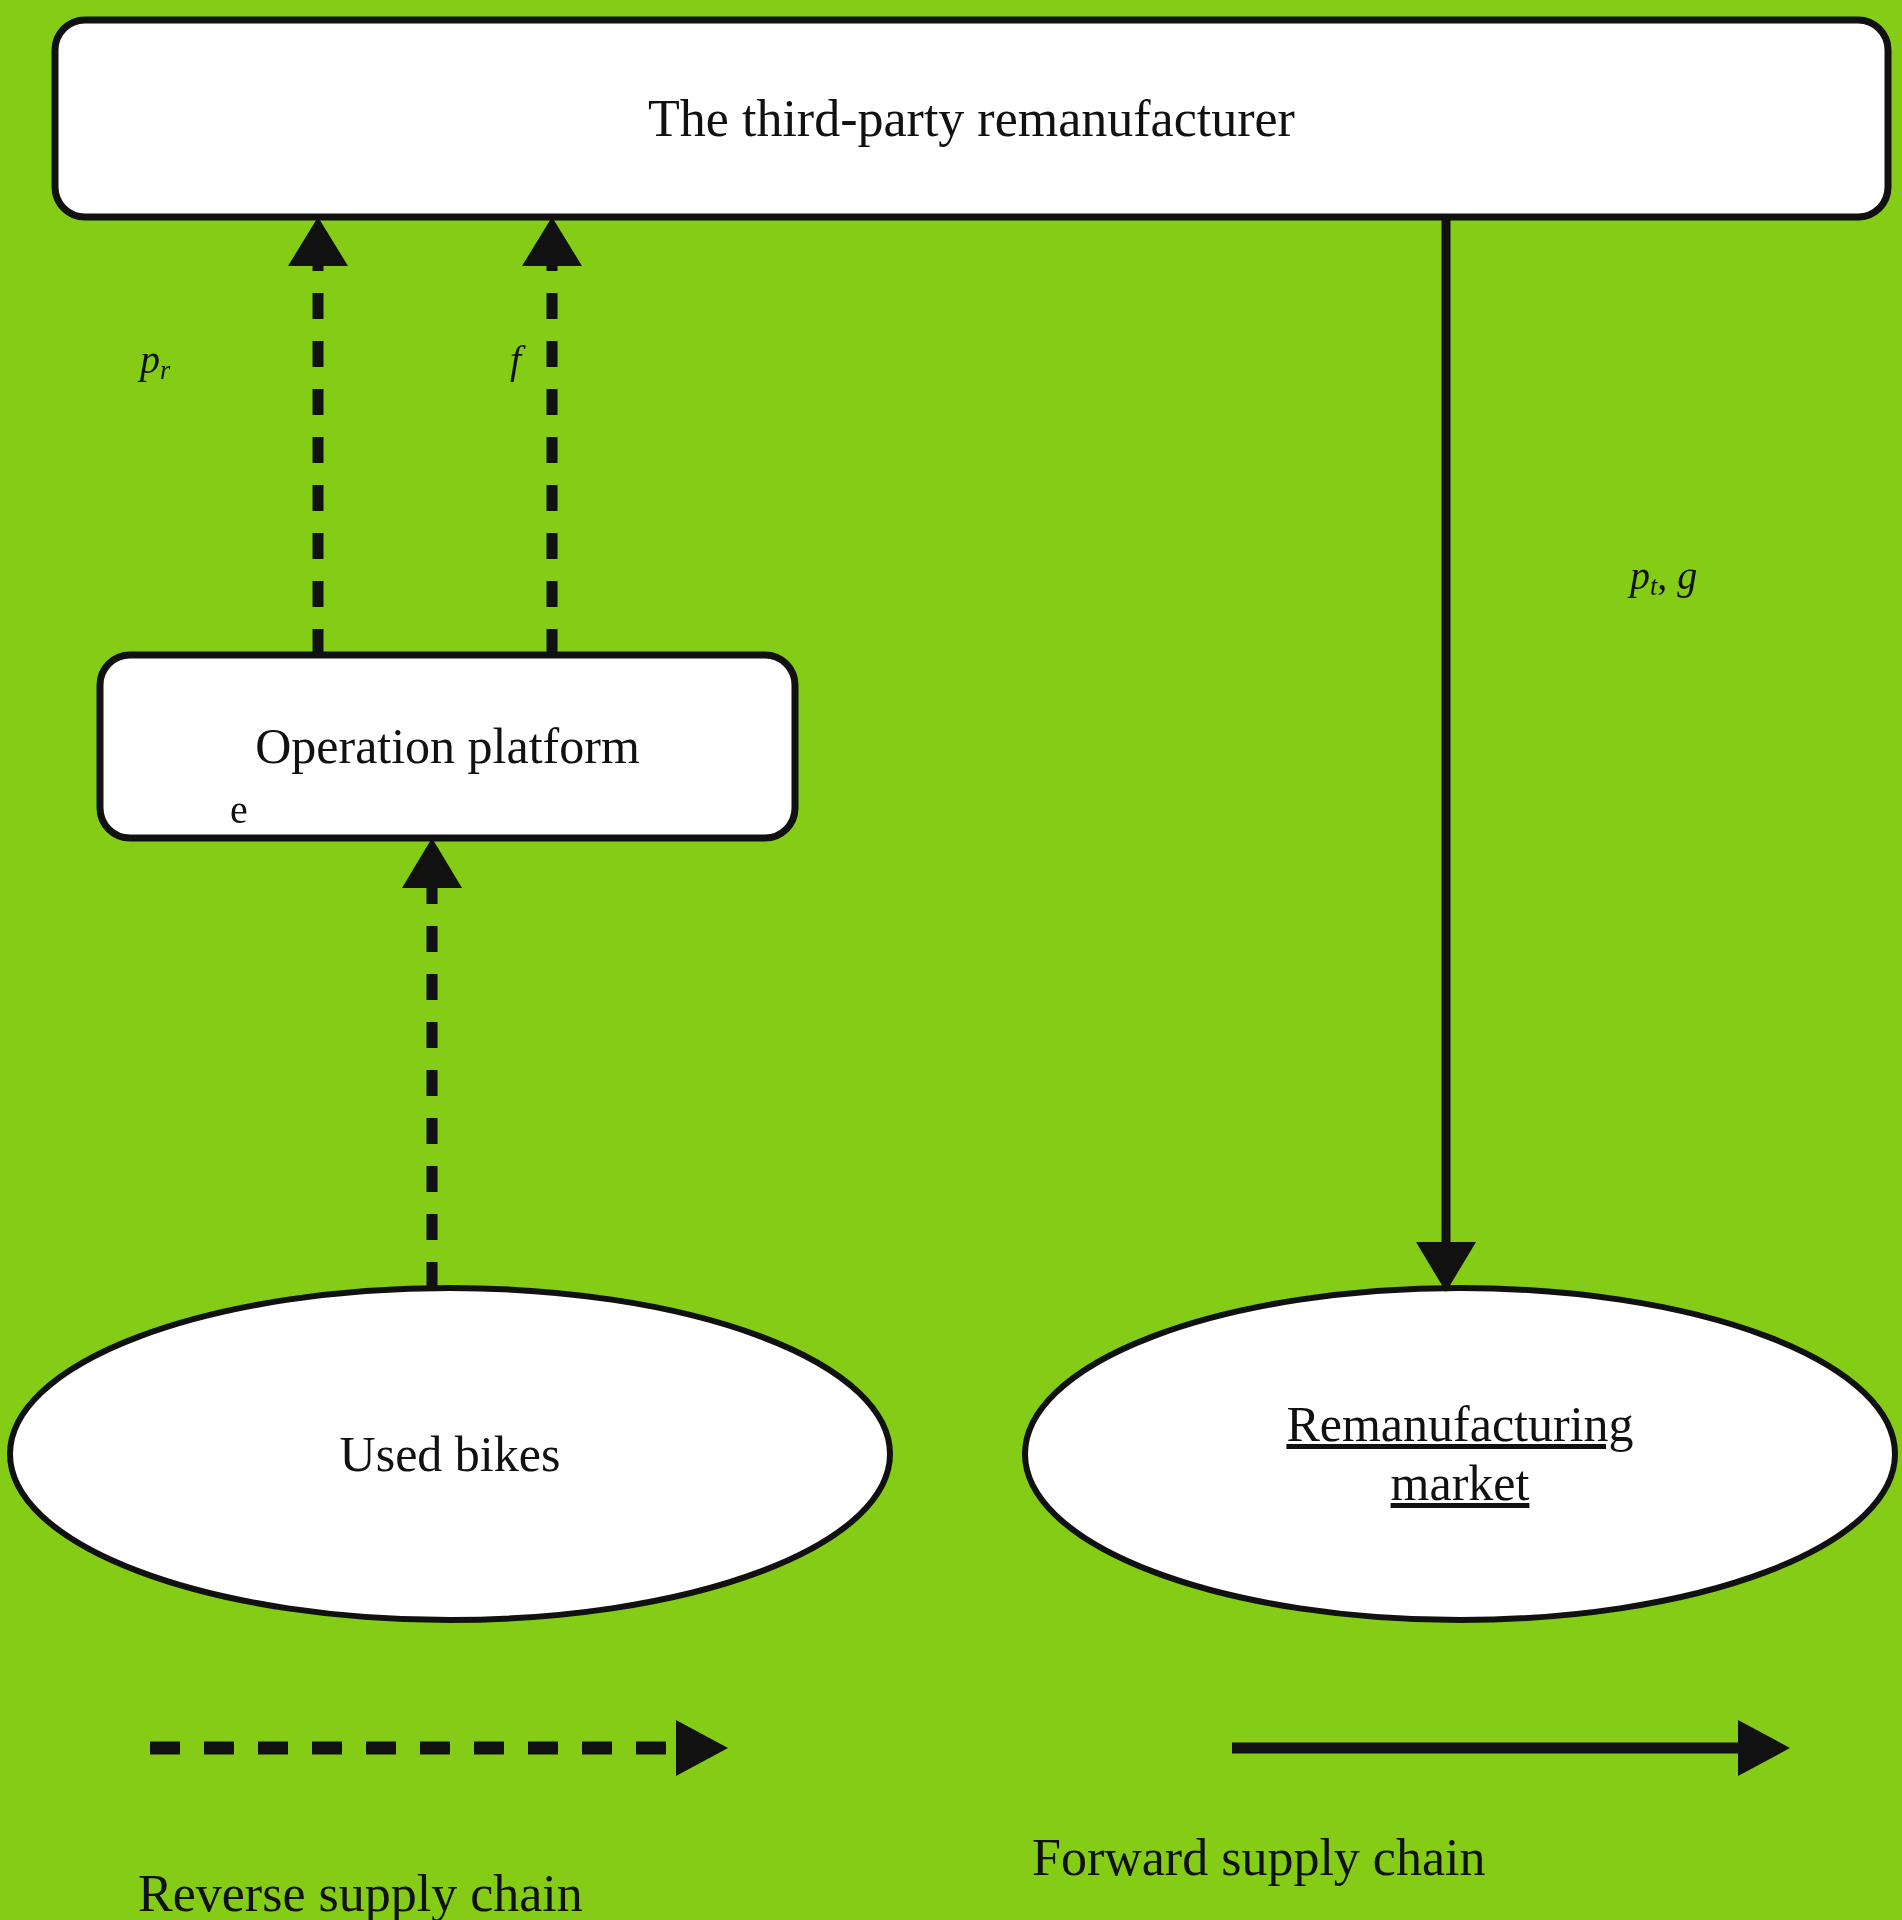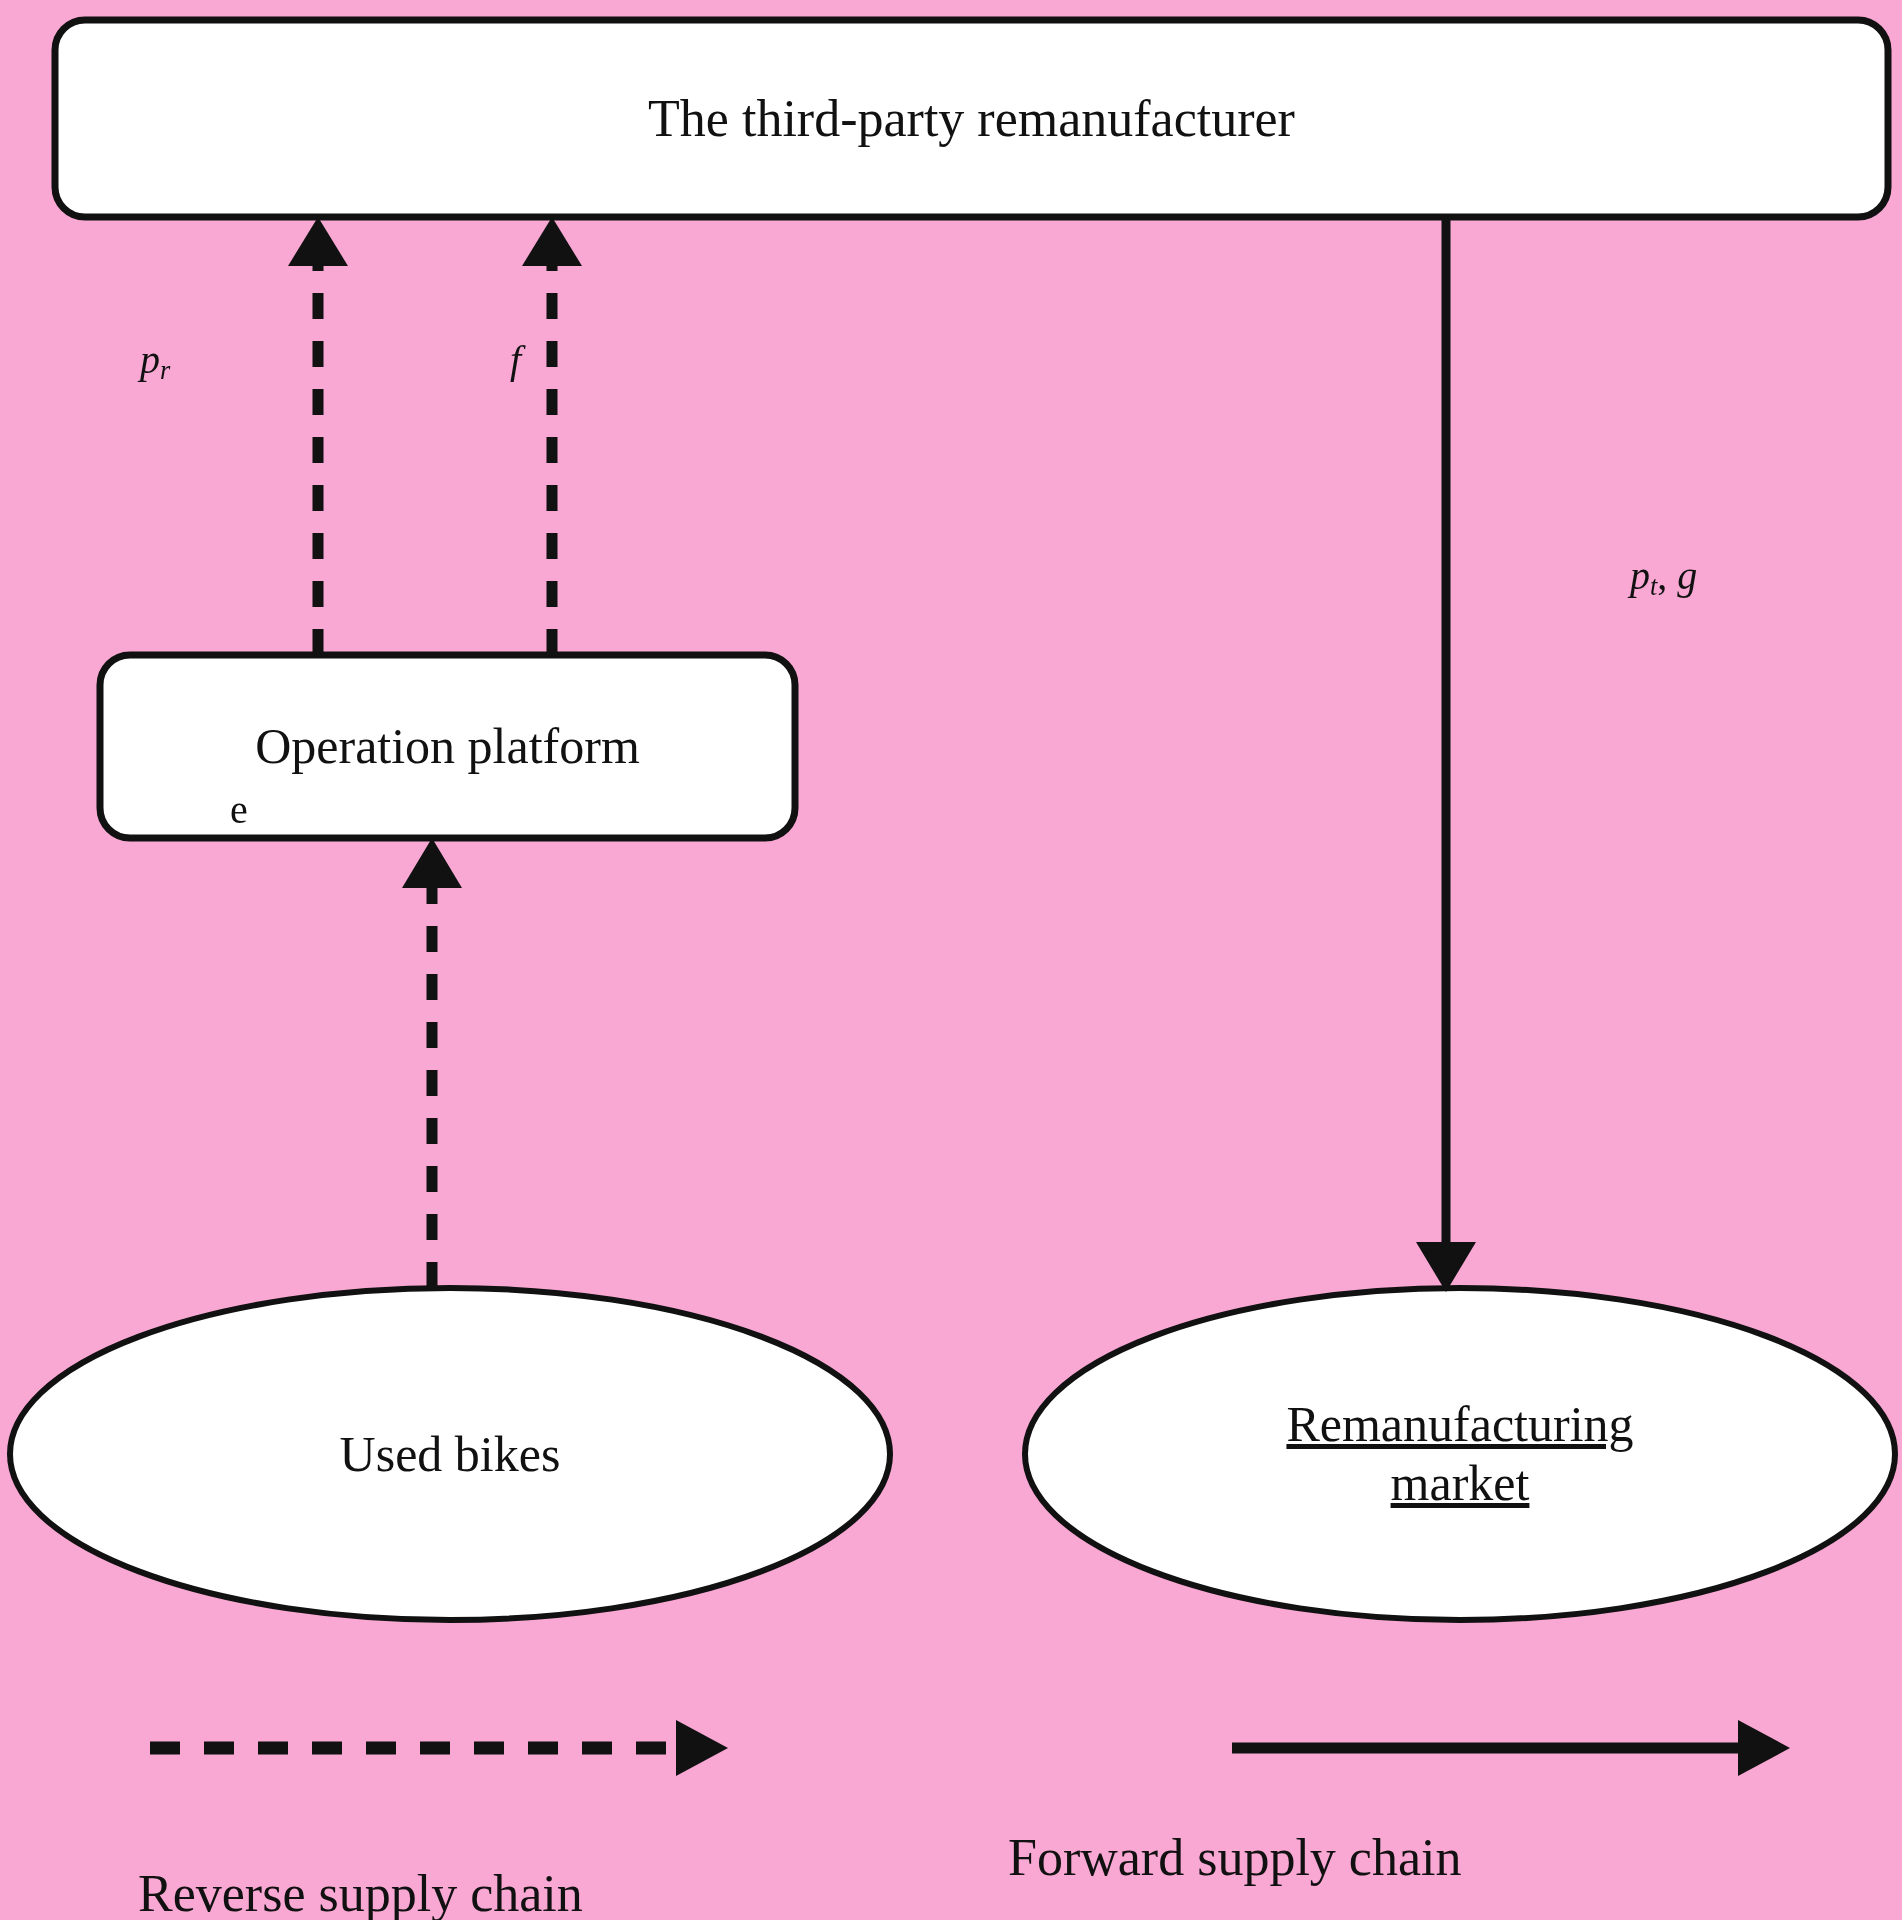--- a/index.html
+++ b/index.html
@@ -11,21 +11,21 @@
     width: 1902px;
     height: 1920px;
     font-family: "Liberation Serif", "DejaVu Serif", serif;
     color: #000000;
     overflow: hidden;
   }
   #diagram-root {
     position: relative;
     width: 1902px;
     height: 1920px;
-    background: #f9a8d4;
+    background: #84cc16;
   }
   #diagram-svg {
     position: absolute;
     left: 0;
     top: 0;
     width: 1902px;
     height: 1920px;
   }
   .node-label {
     position: absolute;
@@ -89,21 +89,21 @@
   #edgelabel-e  { left: 230px; top: 786px; }
   #edgelabel-ptg { left: 1630px; top: 552px; text-align: right; }
 
   .legend-text {
     position: absolute;
     font-size: 52px;
     color: #111111;
     white-space: nowrap;
   }
   #legend-reverse-text { left: 138px; top: 1864px; }
-  #legend-forward-text { left: 1008px; top: 1828px; }
+  #legend-forward-text { left: 1032px; top: 1828px; }
 </style>
 </head>
 <body>
 
 <div id="diagram-root">
 
   <svg id="diagram-svg" viewBox="0 0 1902 1920" xmlns="http://www.w3.org/2000/svg">
     <defs>
       <marker id="arrow-up" markerWidth="10" markerHeight="10" refX="5" refY="9" orient="auto-start-reverse" markerUnits="userSpaceOnUse">
         <path d="M0,9 L5,0 L10,9 Z" fill="#111111"></path>

